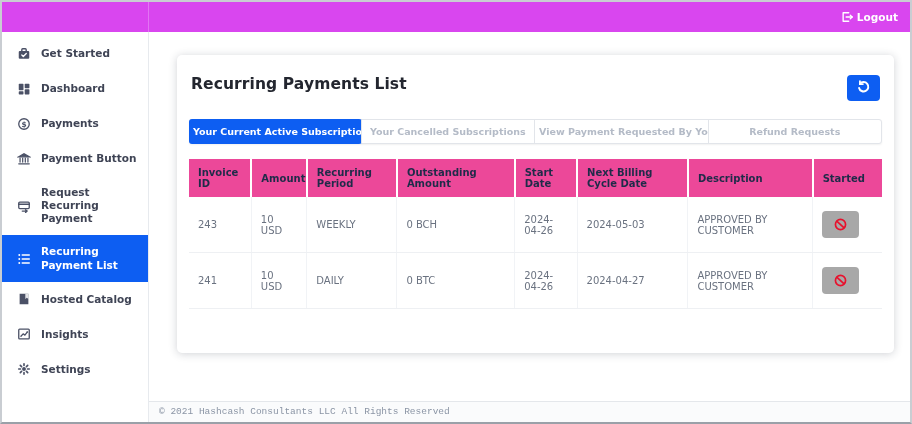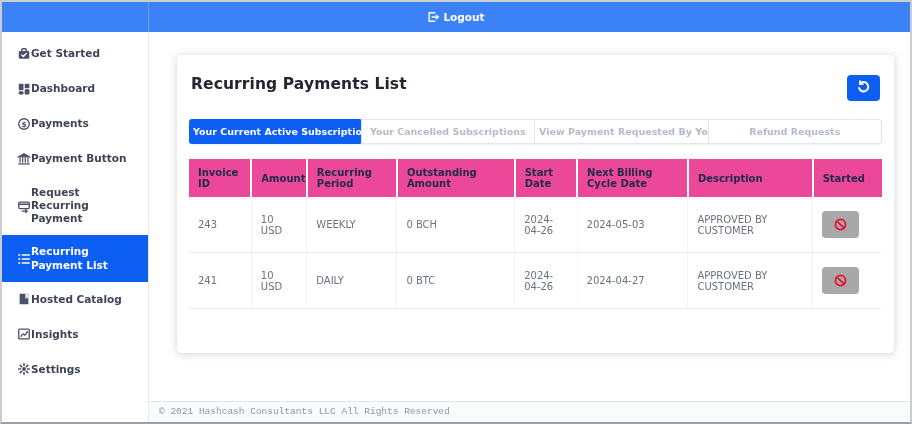--- a/index.html
+++ b/index.html
@@ -1,28 +1,28 @@
 <!DOCTYPE html>
 <html><head>
 <meta charset="utf-8">
 <style>
   * { margin:0; padding:0; box-sizing:border-box; }
   html,body { width:912px; height:424px; font-family:"DejaVu Sans","Liberation Sans",sans-serif; background:#ffffff; }
   .frame { width:912px; height:424px; border:2px solid #c9cdd2; border-bottom-color:#9aa0a8; background:#fff; display:flex; flex-direction:column; overflow:hidden; }
 
   
-  .topbar { height:30px; background:#3b82f6; flex:0 0 auto; display:flex; align-items:center; justify-content:center; padding:0 12px; position:relative; }
+  .topbar { height:30px; background:#d946ef; flex:0 0 auto; display:flex; align-items:center; justify-content:flex-end; padding:0 12px; position:relative; }
   .topbar::after { content:""; position:absolute; left:146px; top:0; bottom:0; width:1px; background:rgba(255,255,255,0.25); }
   .logout-btn { display:flex; align-items:center; gap:4px; color:#fff; font-size:10.5px; font-weight:bold; cursor:pointer; }
   .logout-btn .icon svg { display:block; }
 
   
   .body { flex:1; display:flex; min-height:0; }
   .sidebar { width:147px; flex:0 0 auto; background:#fff; border-right:1px solid #e7eaee; padding-top:4px; }
-  .side-item { display:flex; align-items:center; padding:10px 10px 10px 14px; font-size:10.5px; font-weight:bold; color:#3f4455; cursor:pointer; line-height:1.25; }
+  .side-item { display:flex; align-items:center; gap:10px; padding:10px 10px 10px 14px; font-size:10.5px; font-weight:bold; color:#3f4455; cursor:pointer; line-height:1.25; }
   .side-item .icon { flex:0 0 auto; width:15px; height:15px; display:inline-flex; align-items:center; justify-content:center; color:#4b5166; }
   .side-item .icon svg { display:block; }
   .side-item.active { background:#0d5ef2; color:#ffffff;align-items:center; }
   .side-item.active .icon { color:#ffffff; }
 
   .main { flex:1; display:flex; flex-direction:column; background:#fff; min-width:0; }
   .content { flex:1; padding:23px 16px 0 28px; }
 
   
   .card { background:#fff; border-radius:5px; box-shadow:0 1px 8px rgba(40,50,70,0.22); min-height:298px; padding:14px 12px 20px 12px; }

